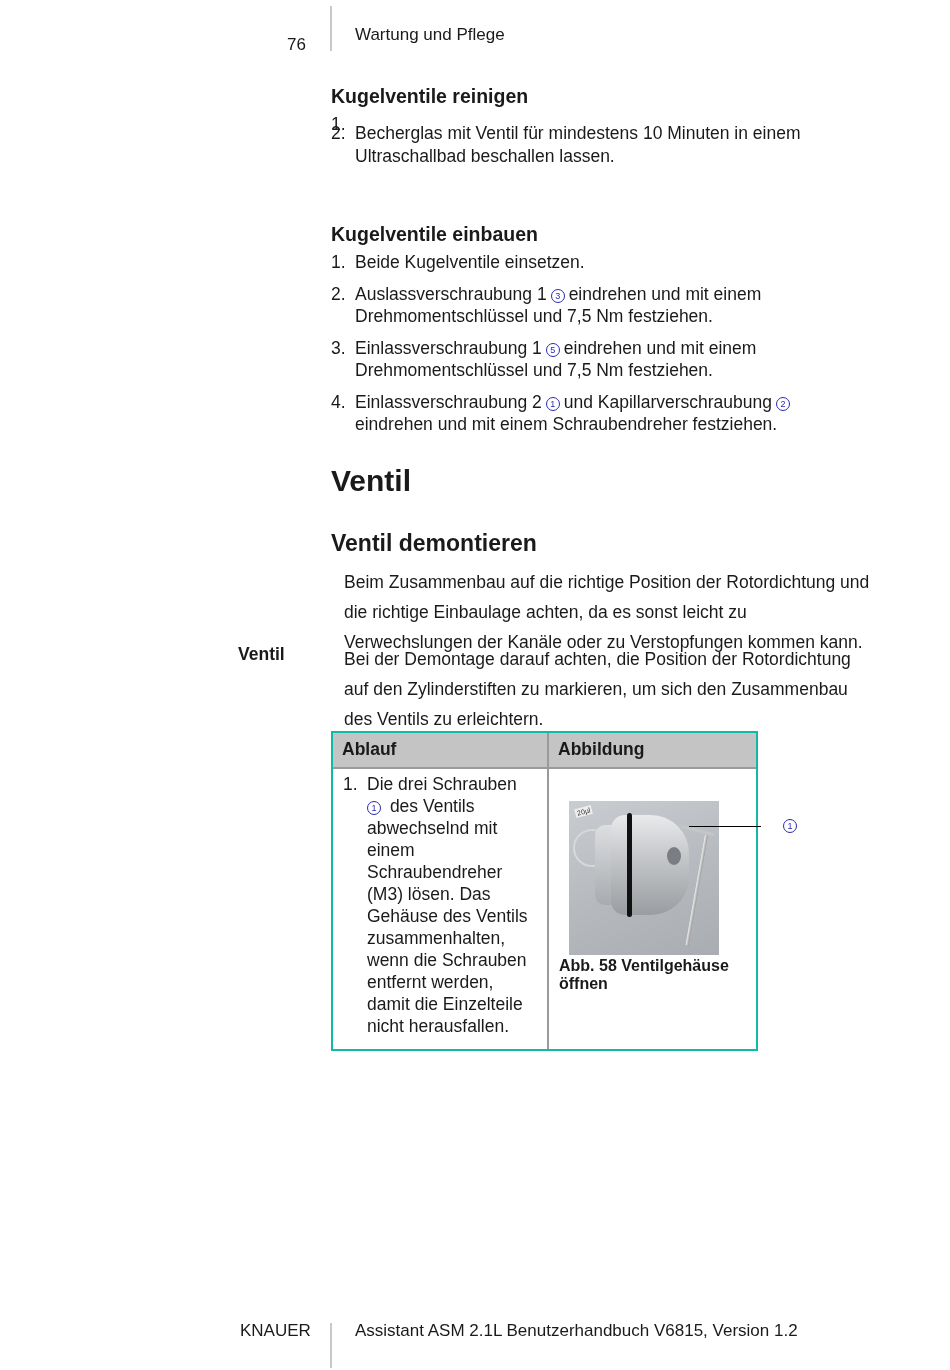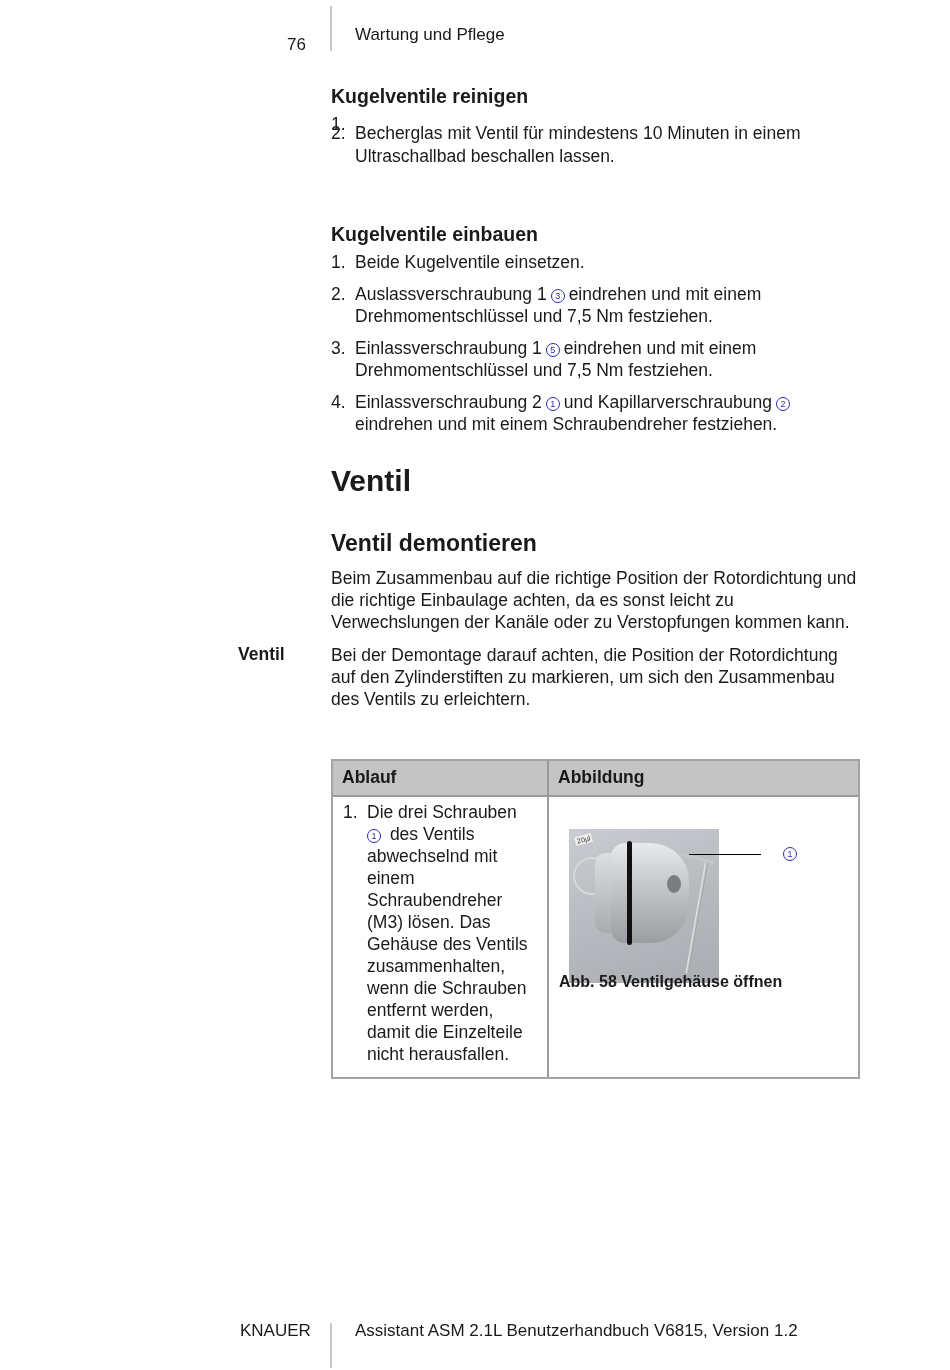--- a/index.html
+++ b/index.html
@@ -17,24 +17,24 @@
   .h1 { font-weight: bold; font-size: 30px; text-align: center; }
   .h2 { font-weight: bold; font-size: 23px; }
 
   .list { position: absolute; left: 331px; width: 535px; margin: 0; padding: 0; list-style: none; font-size: 17.5px; line-height: 22.5px; }
   .list li { position: relative; padding-left: 24px; margin-bottom: 9px; }
   .list li .num { position: absolute; left: 0; top: 0; }
   .circ {
     display: inline-block; width: 12px; height: 12px; border: 1px solid #2b2bb0; border-radius: 50%;
     color: #2b2bb0; font-size: 9px; line-height: 12px; text-align: center; vertical-align: 1px; margin: 0 4px;
   }
-  .para { position: absolute; left: 331px; width: 530px; font-size: 17.5px; line-height: 22px; }
+  .para { position: absolute; left: 344px; width: 530px; font-size: 17.5px; line-height: 30px; }
   .hinweis { left: 238px; top: 644px; font-weight: bold; font-size: 17.5px; }
 
-  .table { position: absolute; left: 331px; top: 731px; width: 529px; height: 320px; border: 2px solid #a3a3a3; box-sizing: border-box; margin-top: 28px; }
+  .table { position: absolute; left: 331px; top: 731px; width: 427px; height: 320px; border: 2px solid #14b8a6; box-sizing: border-box; }
   .thead { position: absolute; left: 0; top: 0; width: 100%; height: 36px; background: #c4c4c4; border-bottom: 2px solid #9a9a9a; box-sizing: border-box; }
   .col-div { position: absolute; left: 214px; top: 0; width: 2px; height: 100%; background: #9a9a9a; }
   .th { position: absolute; top: 6px; font-weight: bold; font-size: 17.5px; }
   .cell-text { position: absolute; left: 10px; top: 40px; width: 195px; font-size: 17.5px; line-height: 22px; }
   .cell-text .num { position: absolute; left: 0; top: 0; }
   .cell-text .body { padding-left: 24px; }
 
   .photo {
     position: absolute; left: 236px; top: 68px; width: 150px; height: 154px;
     background: linear-gradient(160deg, #c9ccd0 0%, #b7babe 50%, #a9acb0 100%);
@@ -50,21 +50,21 @@
     background: linear-gradient(180deg, #dcdee0 0%, #a8abaf 100%);
   }
   .ring-loop { position: absolute; left: 4px; top: 28px; width: 34px; height: 34px; border: 2px solid #d8d8d8; border-radius: 50%; }
   .key-h { position: absolute; left: 112px; top: 24px; width: 34px; height: 3px; background: #c5c6c8; transform: rotate(14deg); transform-origin: left; }
   .key-v { position: absolute; left: 136px; top: 34px; width: 3px; height: 112px; background: linear-gradient(90deg,#f1f1f1,#9a9a9a); transform: rotate(10deg); transform-origin: top; }
   .hole { position: absolute; left: 98px; top: 46px; width: 14px; height: 18px; border-radius: 50%; background: #7a7d81; }
   .label-tag { position: absolute; left: 6px; top: 6px; font-size: 7px; color: #333; background: #eee; padding: 1px 2px; transform: rotate(-15deg); }
 
   .leader { position: absolute; left: 356px; top: 93px; width: 72px; height: 1px; background: #000; }
   .callout { position: absolute; left: 446px; top: 86px; }
-  .caption { position: absolute; left: 226px; top: 212px; font-weight: bold; font-size: 16px; text-align: right; }
+  .caption { position: absolute; left: 226px; top: 224px; font-weight: bold; font-size: 16px; }
 
   .ftr-left { left: 240px; top: 1321px; font-size: 17px; }
   .ftr-rule { left: 330px; top: 1323px; width: 2px; height: 45px; background: #c8c8c8; }
   .ftr-right { left: 355px; top: 1321px; font-size: 17px; }
 </style>
 </head>
 <body>
 
 <div class="abs hdr-num">76</div>
 <div class="abs hdr-rule"></div>

